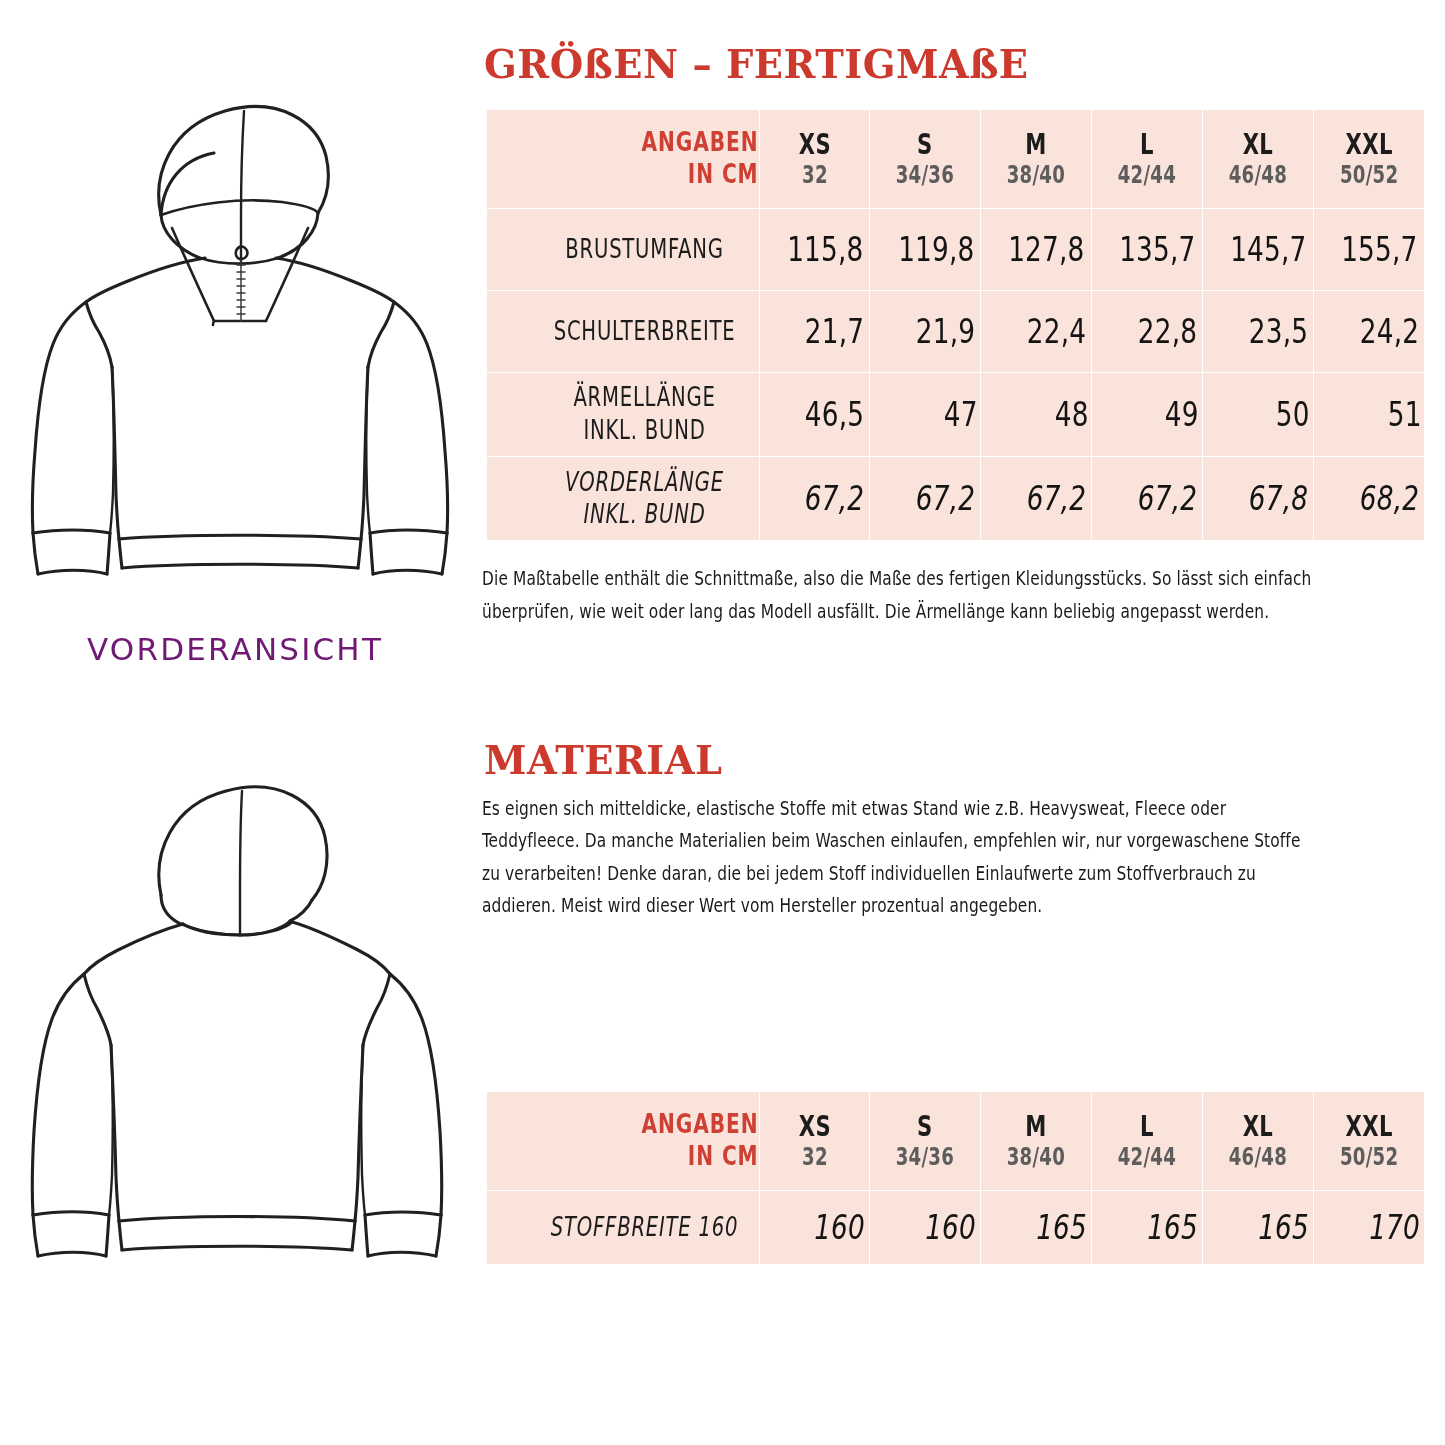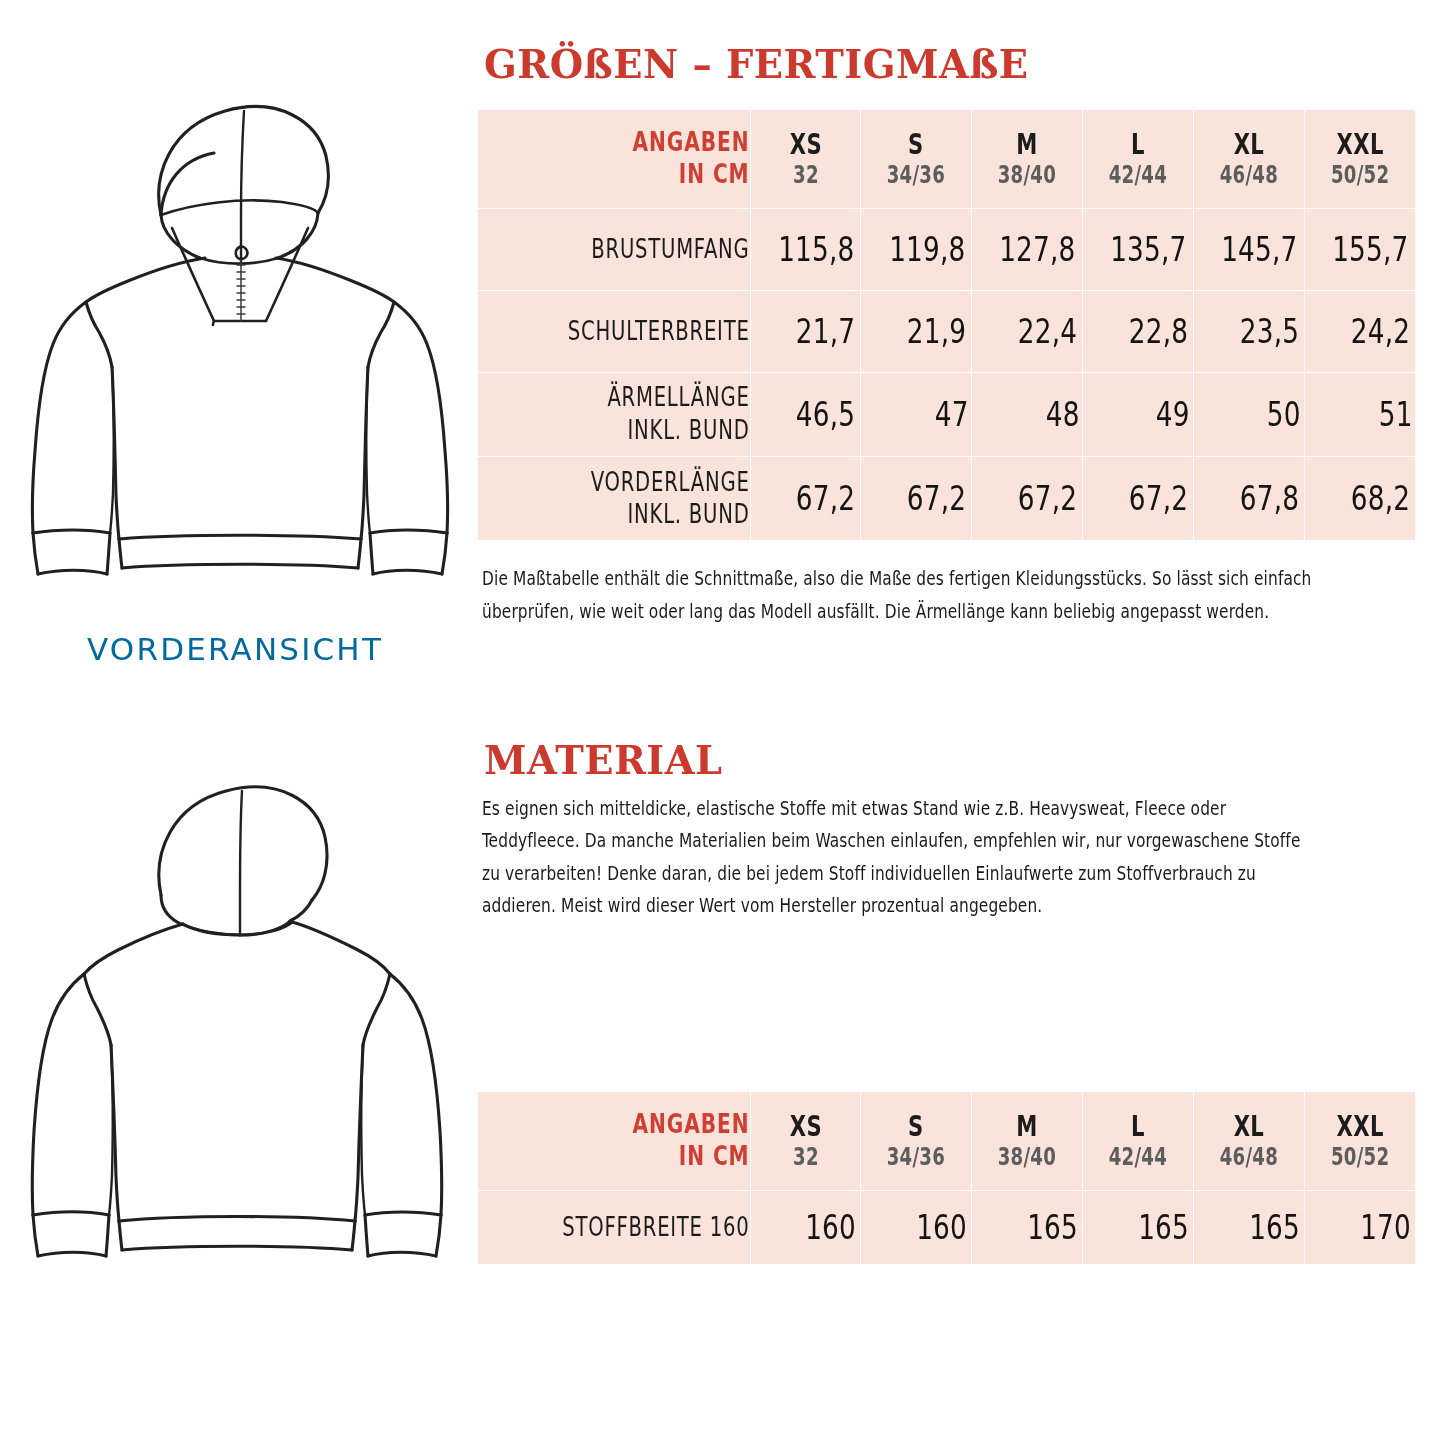--- a/index.html
+++ b/index.html
@@ -41,21 +41,21 @@
     display: block;
     margin: 0 auto;
     width: 430px;
     height: 575px;
   }
 
   .illus-caption {
     font-family: "DejaVu Sans", sans-serif;
     font-size: 31px;
     letter-spacing: 2.2px;
-    color: #0369a1;
+    color: #701a75;
     font-weight: 400;
     margin-top: 2px;
     line-height: 1.1;
   }
 
   
   .content {
     position: absolute;
     left: 478px;
     top: 0;
@@ -73,39 +73,39 @@
     transform: scaleX(0.96);
     transform-origin: left center;
   }
 
   .heading-sizes { position: absolute; left: 6px; top: 44px; }
   .heading-material { position: absolute; left: 6px; top: 740px; }
 
   
   .size-table {
     position: absolute;
-    left: 0;
+    left: 9px;
     width: 937px;
     border-collapse: collapse;
     background: #f9e3da;
     table-layout: fixed;
   }
   .table-sizes    { top: 110px; }
   .table-material { top: 1092px; }
 
   .size-table td, .size-table th {
     background: #f9e3da;
     border: 1.6px solid #ffffff;
     padding: 0;
     vertical-align: middle;
   }
   .size-table tr:first-child th { border-top: none; }
   .size-table td:first-child, .size-table th:first-child { border-left: none; }
   .size-table td:last-child, .size-table th:last-child { border-right: none; }
-  .size-table tr:last-child td { border-bottom: none; }
+  .size-table tr:last-child td { border-bottom: none; font-style: italic; }
 
   .col-label { width: 272px; }
   .col-size  { width: 110.8px; }
 
   
   .hdr-label {
     text-align: right;
     padding: 14px 16px 14px 6px;
     height: 98px;
   }
@@ -139,21 +139,21 @@
     font-family: "DejaVu Sans Condensed", "Liberation Sans Narrow", "DejaVu Sans", sans-serif;
     font-size: 24px;
     color: #5d5d5d;
     line-height: 1.2;
     letter-spacing: 0.3px;
     transform: scaleX(0.84);
   }
 
   
   .row-label {
-    text-align: right;
+    text-align: center;
     padding: 8px 16px 8px 6px;
   }
   .row-label span {
     display: block;
     font-family: "DejaVu Sans Condensed", "Liberation Sans Narrow", "DejaVu Sans", sans-serif;
     font-size: 26px;
     color: #1c1c1c;
     letter-spacing: 0.9px;
     line-height: 1.26;
     transform: scaleX(0.84);

